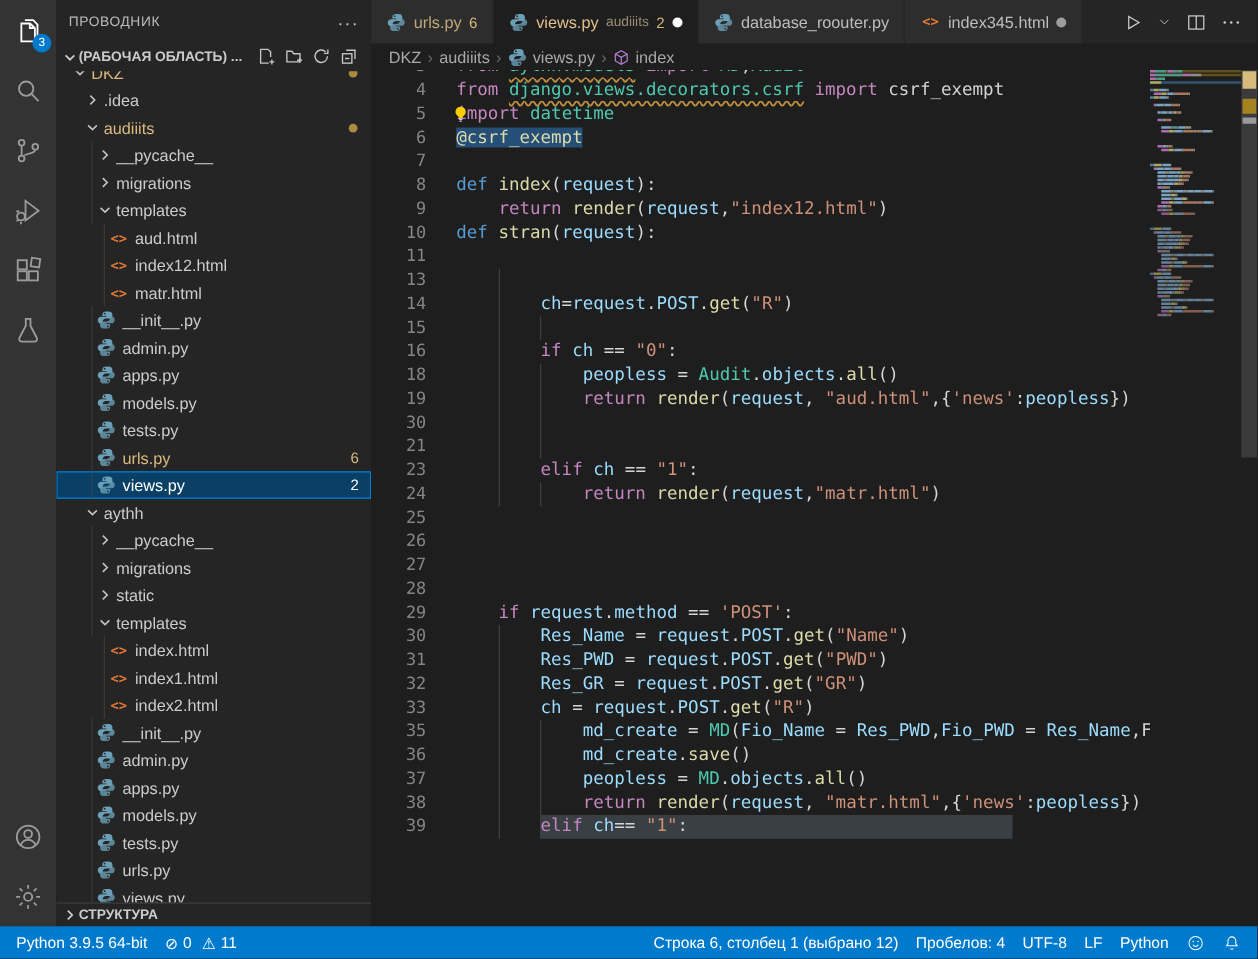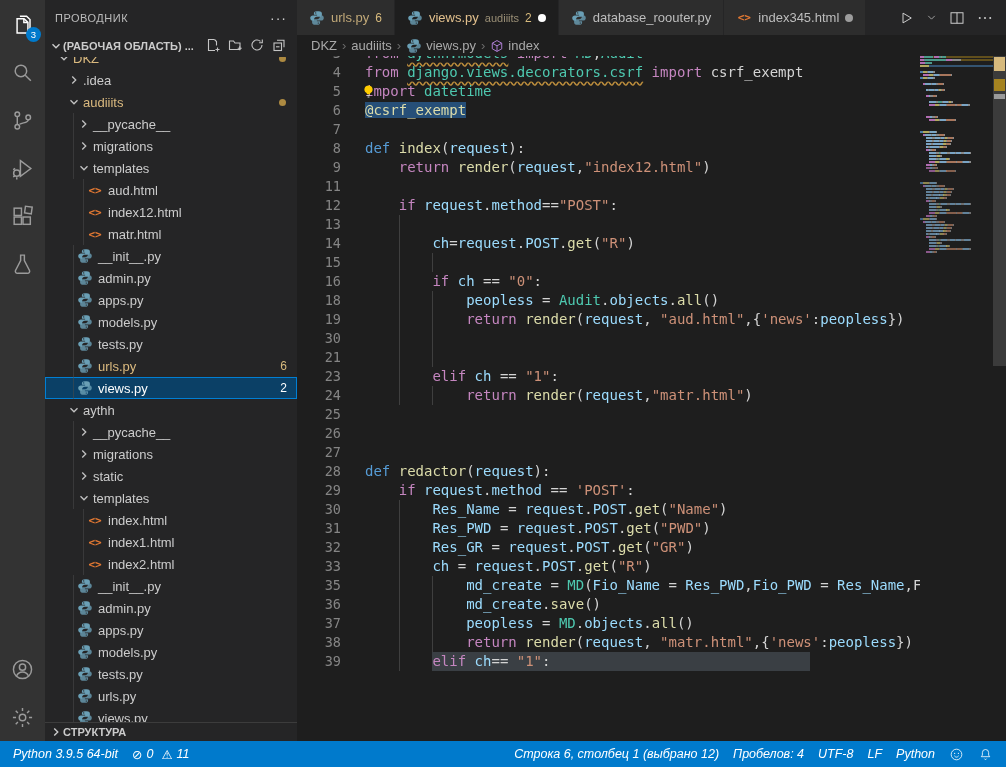--- a/index.html
+++ b/index.html
@@ -74,21 +74,21 @@
   .mm-line{position:relative;height:2px;margin-bottom:1px;display:flex;}
   .mm-line span{height:2px;display:inline-block;}
   .mm-bgwarn{background:rgba(163,127,26,.5);}
   .mm-bgsel{background:rgba(58,97,134,.8);}
   .oruler{position:absolute;top:56px;right:0;width:13px;bottom:0;background:#1e1e1e;}
   .sthumb{position:absolute;top:0;left:0;right:0;height:310px;background:rgba(121,121,121,.32);cursor:grab;}
   .omark{position:absolute;left:1px;right:1px;}
   
   .status-bar{position:absolute;left:0;bottom:0;width:1006px;height:26px;background:#007acc;color:#ffffff;
               display:flex;align-items:center;font-size:12.5px;}
-  .st-item{display:flex;align-items:center;gap:4px;padding:0 7px;height:100%;cursor:pointer;white-space:nowrap;font-style:italic;}
+  .st-item{display:flex;align-items:center;gap:4px;padding:0 7px;height:100%;cursor:pointer;white-space:nowrap;}
   .st-left{display:flex;align-items:center;padding-left:6px;}
   .st-right{margin-left:auto;display:flex;align-items:center;padding-right:6px;}
   .st-right svg{width:15px;height:15px;stroke:#ffffff;fill:none;stroke-width:1.3;}
 </style>
 </head>
 <body>
 
 <div id="app">
 
   <div class="activity-bar">
@@ -580,36 +580,36 @@
           <div class="code-line"><span class="gutter-num">3</span><span class="ltext"><span class="k">from </span><span class="cq">aythh.models</span><span class="p"> </span><span class="k">import </span><span class="c">MD</span><span class="p">,</span><span class="c">Audit</span></span></div>
           <div class="code-line"><span class="gutter-num">4</span><span class="ltext"><span class="k">from </span><span class="cq">django.views.decorators.csrf</span><span class="p"> </span><span class="k">import </span><span class="p">csrf_exempt</span></span></div>
           <div class="code-line"><span class="gutter-num">5</span><span class="ltext"><span class="k">import </span><span class="c">datetime</span></span><span class="bulb"><svg width="15" height="15" viewBox="0 0 16 16">
                 <path fill="#fc0" d="M8 1.5a4.3 4.3 0 0 0-2.4 7.9c.5.4.9 1 .9 1.6h3c0-.6.4-1.2.9-1.6A4.3 4.3 0 0 0 8 1.5z"></path>
                 <path fill="#ccc" d="M6.5 11.8h3v1h-3zM7 13.3h2v1H7z"></path>
               </svg></span></div>
           <div class="code-line"><span class="gutter-num">6</span><span class="ltext"><span class="fs">@csrf_exempt</span></span></div>
           <div class="code-line"><span class="gutter-num">7</span><span class="ltext"></span></div>
           <div class="code-line"><span class="gutter-num">8</span><span class="ltext"><span class="d">def </span><span class="f">index</span><span class="p">(</span><span class="v">request</span><span class="p">):</span></span></div>
           <div class="code-line"><span class="gutter-num">9</span><span class="ltext"><span class="p">    </span><span class="k">return </span><span class="f">render</span><span class="p">(</span><span class="v">request</span><span class="p">,</span><span class="s">"index12.html"</span><span class="p">)</span></span></div>
+          <div class="code-line"><span class="gutter-num">10</span><span class="ltext"><span class="d">def </span><span class="f">stran</span><span class="p">(</span><span class="v">request</span><span class="p">):</span></span></div>
           <div class="code-line"><span class="gutter-num">11</span><span class="ltext"></span></div>
-          <div class="code-line"><span class="gutter-num">12</span><span class="ltext"><span class="p">    </span><span class="k">if </span><span class="v">request</span><span class="p">.</span><span class="v">method</span><span class="p">==</span><span class="s">"POST"</span><span class="p">:</span></span></div>
           <div class="code-line"><span class="gutter-num">13</span><span class="iguide" style="left: 101.715px;"></span><span class="ltext"></span></div>
           <div class="code-line"><span class="gutter-num">14</span><span class="iguide" style="left: 101.715px;"></span><span class="ltext"><span class="p">        </span><span class="v">ch</span><span class="p">=</span><span class="v">request</span><span class="p">.</span><span class="v">POST</span><span class="p">.</span><span class="f">get</span><span class="p">(</span><span class="s">"R"</span><span class="p">)</span></span></div>
           <div class="code-line"><span class="gutter-num">15</span><span class="iguide" style="left: 101.715px;"></span><span class="iguide" style="left: 135.43px;"></span><span class="ltext"></span></div>
           <div class="code-line"><span class="gutter-num">16</span><span class="iguide" style="left: 101.715px;"></span><span class="ltext"><span class="p">        </span><span class="k">if </span><span class="v">ch</span><span class="p"> == </span><span class="s">"0"</span><span class="p">:</span></span></div>
           <div class="code-line"><span class="gutter-num">18</span><span class="iguide" style="left: 101.715px;"></span><span class="iguide" style="left: 135.43px;"></span><span class="ltext"><span class="p">            </span><span class="v">peopless</span><span class="p"> = </span><span class="c">Audit</span><span class="p">.</span><span class="v">objects</span><span class="p">.</span><span class="f">all</span><span class="p">()</span></span></div>
           <div class="code-line"><span class="gutter-num">19</span><span class="iguide" style="left: 101.715px;"></span><span class="iguide" style="left: 135.43px;"></span><span class="ltext"><span class="p">            </span><span class="k">return </span><span class="f">render</span><span class="p">(</span><span class="v">request</span><span class="p">, </span><span class="s">"aud.html"</span><span class="p">,{</span><span class="s">'news'</span><span class="p">:</span><span class="v">peopless</span><span class="p">})</span></span></div>
           <div class="code-line"><span class="gutter-num">30</span><span class="iguide" style="left: 101.715px;"></span><span class="iguide" style="left: 135.43px;"></span><span class="ltext"></span></div>
           <div class="code-line"><span class="gutter-num">21</span><span class="iguide" style="left: 101.715px;"></span><span class="iguide" style="left: 135.43px;"></span><span class="ltext"></span></div>
           <div class="code-line"><span class="gutter-num">23</span><span class="iguide" style="left: 101.715px;"></span><span class="ltext"><span class="p">        </span><span class="k">elif </span><span class="v">ch</span><span class="p"> == </span><span class="s">"1"</span><span class="p">:</span></span></div>
           <div class="code-line"><span class="gutter-num">24</span><span class="iguide" style="left: 101.715px;"></span><span class="iguide" style="left: 135.43px;"></span><span class="ltext"><span class="p">            </span><span class="k">return </span><span class="f">render</span><span class="p">(</span><span class="v">request</span><span class="p">,</span><span class="s">"matr.html"</span><span class="p">)</span></span></div>
           <div class="code-line"><span class="gutter-num">25</span><span class="ltext"></span></div>
           <div class="code-line"><span class="gutter-num">26</span><span class="ltext"></span></div>
           <div class="code-line"><span class="gutter-num">27</span><span class="ltext"></span></div>
-          <div class="code-line"><span class="gutter-num">28</span><span class="ltext"><span class="d">def </span><span class="f">redactor</span><span class="p">(</span><span class="v">request</span><span class="p">):</span></span></div>
+          <div class="code-line"><span class="gutter-num">28</span></div>
           <div class="code-line"><span class="gutter-num">29</span><span class="ltext"><span class="p">    </span><span class="k">if </span><span class="v">request</span><span class="p">.</span><span class="v">method</span><span class="p"> == </span><span class="s">'POST'</span><span class="p">:</span></span></div>
           <div class="code-line"><span class="gutter-num">30</span><span class="iguide" style="left: 101.715px;"></span><span class="ltext"><span class="p">        </span><span class="v">Res_Name</span><span class="p"> = </span><span class="v">request</span><span class="p">.</span><span class="v">POST</span><span class="p">.</span><span class="f">get</span><span class="p">(</span><span class="s">"Name"</span><span class="p">)</span></span></div>
           <div class="code-line"><span class="gutter-num">31</span><span class="iguide" style="left: 101.715px;"></span><span class="ltext"><span class="p">        </span><span class="v">Res_PWD</span><span class="p"> = </span><span class="v">request</span><span class="p">.</span><span class="v">POST</span><span class="p">.</span><span class="f">get</span><span class="p">(</span><span class="s">"PWD"</span><span class="p">)</span></span></div>
           <div class="code-line"><span class="gutter-num">32</span><span class="iguide" style="left: 101.715px;"></span><span class="ltext"><span class="p">        </span><span class="v">Res_GR</span><span class="p"> = </span><span class="v">request</span><span class="p">.</span><span class="v">POST</span><span class="p">.</span><span class="f">get</span><span class="p">(</span><span class="s">"GR"</span><span class="p">)</span></span></div>
           <div class="code-line"><span class="gutter-num">33</span><span class="iguide" style="left: 101.715px;"></span><span class="ltext"><span class="p">        </span><span class="v">ch</span><span class="p"> = </span><span class="v">request</span><span class="p">.</span><span class="v">POST</span><span class="p">.</span><span class="f">get</span><span class="p">(</span><span class="s">"R"</span><span class="p">)</span></span></div>
           <div class="code-line"><span class="gutter-num">35</span><span class="iguide" style="left: 101.715px;"></span><span class="iguide" style="left: 135.43px;"></span><span class="ltext"><span class="p">            </span><span class="v">md_create</span><span class="p"> = </span><span class="c">MD</span><span class="p">(</span><span class="v">Fio_Name</span><span class="p"> = </span><span class="v">Res_PWD</span><span class="p">,</span><span class="v">Fio_PWD</span><span class="p"> = </span><span class="v">Res_Name</span><span class="p">,F</span></span></div>
           <div class="code-line"><span class="gutter-num">36</span><span class="iguide" style="left: 101.715px;"></span><span class="iguide" style="left: 135.43px;"></span><span class="ltext"><span class="p">            </span><span class="v">md_create</span><span class="p">.</span><span class="f">save</span><span class="p">()</span></span></div>
           <div class="code-line"><span class="gutter-num">37</span><span class="iguide" style="left: 101.715px;"></span><span class="iguide" style="left: 135.43px;"></span><span class="ltext"><span class="p">            </span><span class="v">peopless</span><span class="p"> = </span><span class="c">MD</span><span class="p">.</span><span class="v">objects</span><span class="p">.</span><span class="f">all</span><span class="p">()</span></span></div>
           <div class="code-line"><span class="gutter-num">38</span><span class="iguide" style="left: 101.715px;"></span><span class="iguide" style="left: 135.43px;"></span><span class="ltext"><span class="p">            </span><span class="k">return </span><span class="f">render</span><span class="p">(</span><span class="v">request</span><span class="p">, </span><span class="s">"matr.html"</span><span class="p">,{</span><span class="s">'news'</span><span class="p">:</span><span class="v">peopless</span><span class="p">})</span></span></div>
           <div class="code-line"><span class="gutter-num">39</span><span class="iguide" style="left: 101.715px;"></span><span class="linehl" style="left: 135.43px; width: 378px;"></span><span class="ltext"><span class="p">        </span><span class="k">elif </span><span class="v">ch</span><span class="p">== </span><span class="s">"1"</span><span class="p">:</span></span></div>

